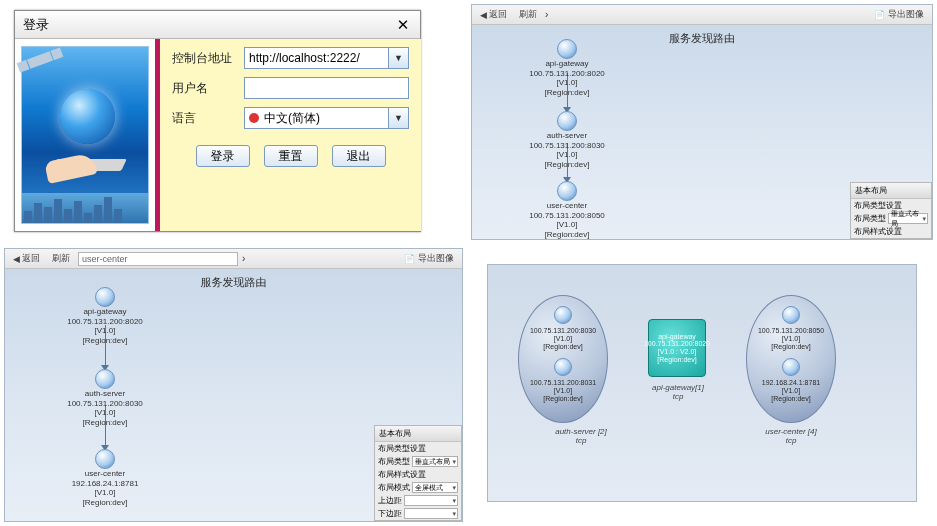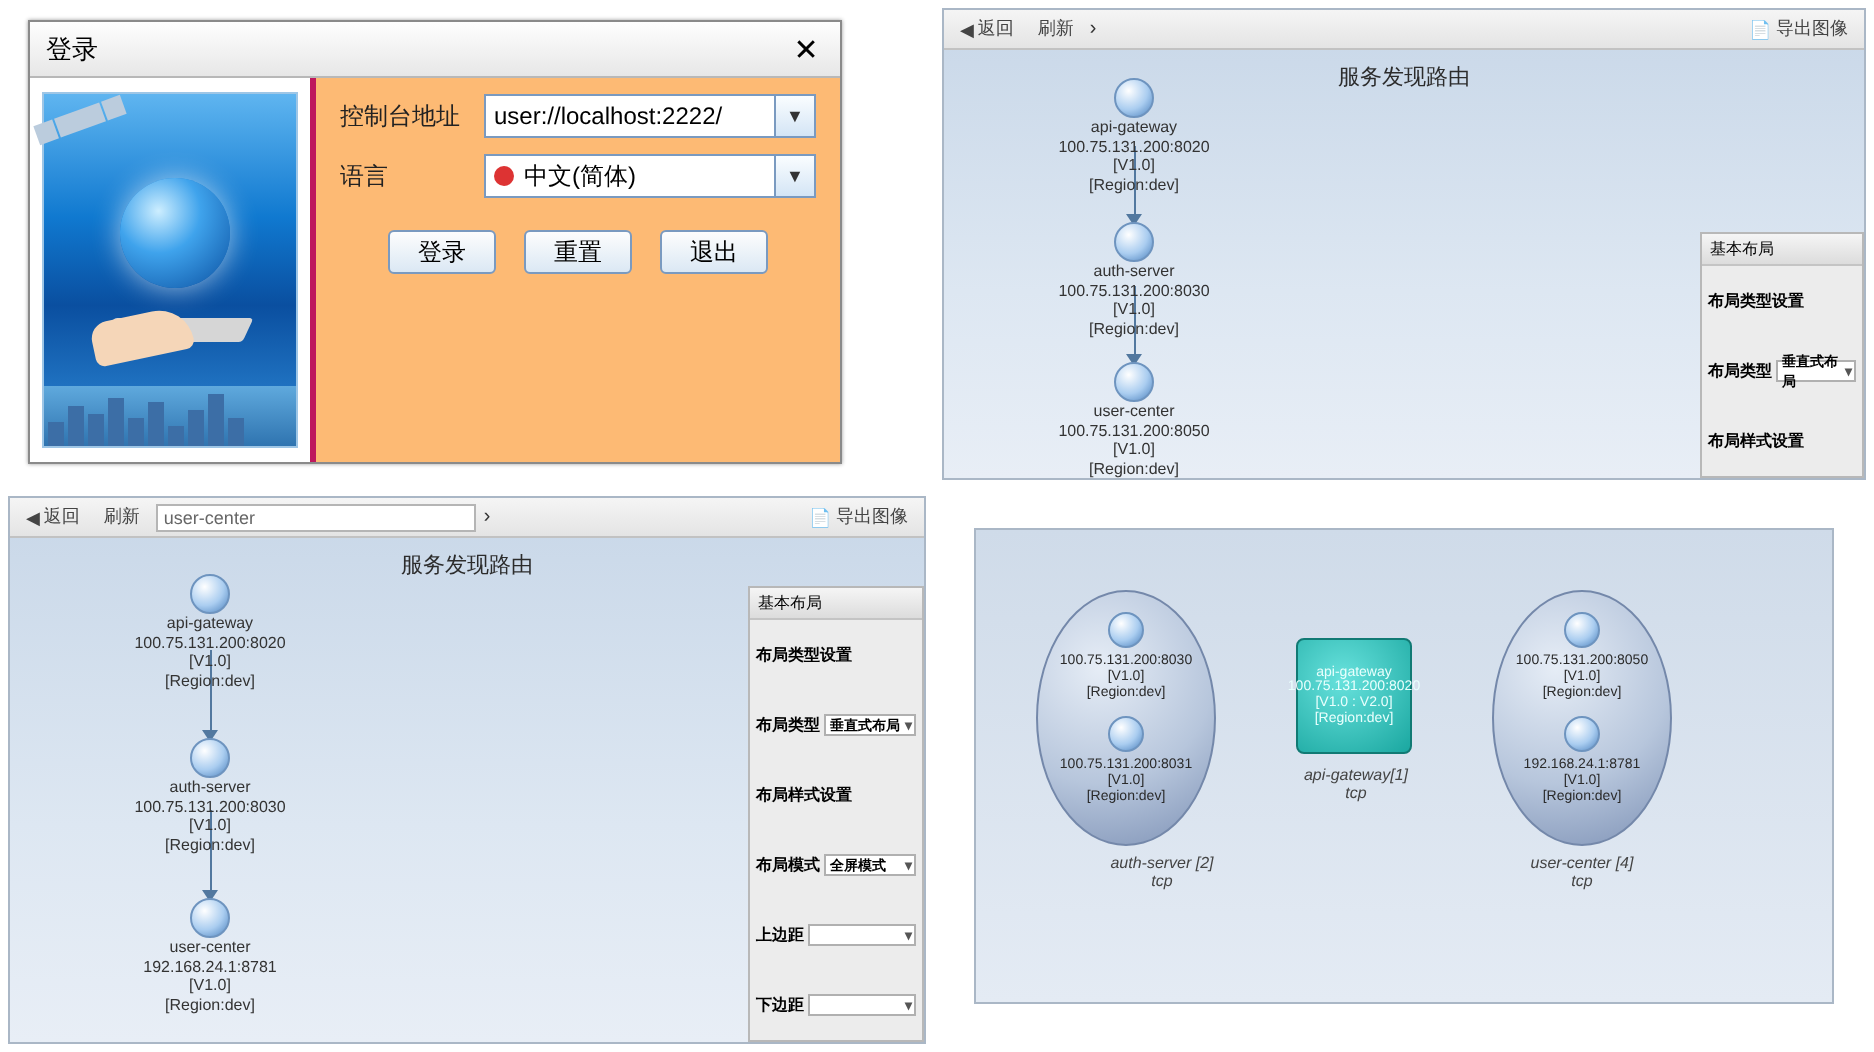--- a/index.html
+++ b/index.html
@@ -53,23 +53,23 @@
   .tablet{position:absolute;bottom:52px;left:32px;width:70px;height:12px;background:#d6d6d6;border-radius:2px;transform:skewX(-25deg);}
   .sat{position:absolute;top:8px;left:6px;width:24px;height:10px;background:#bcd; transform:rotate(-20deg);}
   .sat::before,.sat::after{content:"";position:absolute;width:10px;height:10px;background:#bcd;top:0;}
   .sat::before{left:-11px}.sat::after{right:-11px}
   .city{position:absolute;bottom:0;left:0;right:0;height:30px;
     background:linear-gradient(180deg,#5fa9dd,#2f74b0);
     display:flex;align-items:flex-end;gap:2px;padding:0 2px;}
   .bld{background:#3c6ea6;width:8px;}
   .login-right {
     flex: 1; padding: 8px 12px;
-    border-left:3px solid #be185d;
+    border-left:5px solid #be185d;
     display:flex;flex-direction:column;gap:8px;
-    background:#fdba74;
+    background:#fef9c3;
   }
   .form-row{display:flex;align-items:center;gap:10px;}
   .form-row label{width:62px;font-size:12px;color:#222;}
   .form-row input,.form-row .combo{
     flex:1;height:22px;border:1px solid #7a9ac0;background:#fff;
     padding:0 4px;font-size:12px;
   }
   .combo{display:flex;align-items:center;position:relative;}
   .combo .caret{
     position:absolute;right:0;top:0;width:20px;height:100%;
@@ -120,21 +120,21 @@
     border-left:4px solid transparent;border-right:4px solid transparent;
     border-top:6px solid #52789f;
   }
   .link-line{position:absolute;background:#52789f;width:1px;}
   
   .props{
     position:absolute;right:0;bottom:0;width:82px;
     background:#ececec;border:1px solid #b8b8b8;font-size:8px;
   }
   .props-title{background:linear-gradient(#f5f5f5,#dcdcdc);padding:2px 4px;border-bottom:1px solid #c4c4c4;font-family:Liberation Mono, monospace;}
-  .props-row{display:flex;align-items:center;padding:12px 3px;gap:2px;font-weight:bold;}
+  .props-row{display:flex;align-items:center;padding:1px 3px;gap:2px;}
   .props-row .mini-sel{flex:1;height:11px;background:#fff;border:1px solid #b0b0b0;font-size:7px;padding:0 2px;display:flex;align-items:center;position:relative;}
   .mini-sel::after{content:"▾";position:absolute;right:1px;font-size:7px;color:#555;}
   
   .br .topo-frame{inset:20px 20px 24px 20px;}
   .oval{
     position:absolute;border-radius:50%;
     background:radial-gradient(circle at 35% 30%,#e6edf6,#b7c6dc 55%,#7d91b5);
     border:1px solid #7488aa;
     display:flex;flex-direction:column;align-items:center;justify-content:flex-start;
     padding-top:10px;font-size:7px;color:#2a2a2a;text-align:center;gap:1px;
@@ -176,23 +176,27 @@
               <div class="bld" style="height:18px"></div>
             <div class="bld" style="height:26px"></div>
               <div class="bld" style="height:14px"></div>
           </div>
         </div>
       </div>
       <div class="login-right">
         <div class="form-row">
           <label>控制台地址</label>
           <div class="combo">
-            <span>user://localhost:2222/</span>
+            <span>http://localhost:2222/</span>
             <span class="caret">▼</span>
           </div>
+        </div>
+        <div class="form-row">
+          <label>用户名</label>
+          <input type="text" value="" style="">
         </div>
         <div class="form-row">
           <label>语言</label>
           <div class="combo">
             <span class="flag"></span>
             <span>中文(简体)</span>
             <span class="caret">▼</span>
           </div>
         </div>
         <div class="btn-row">

